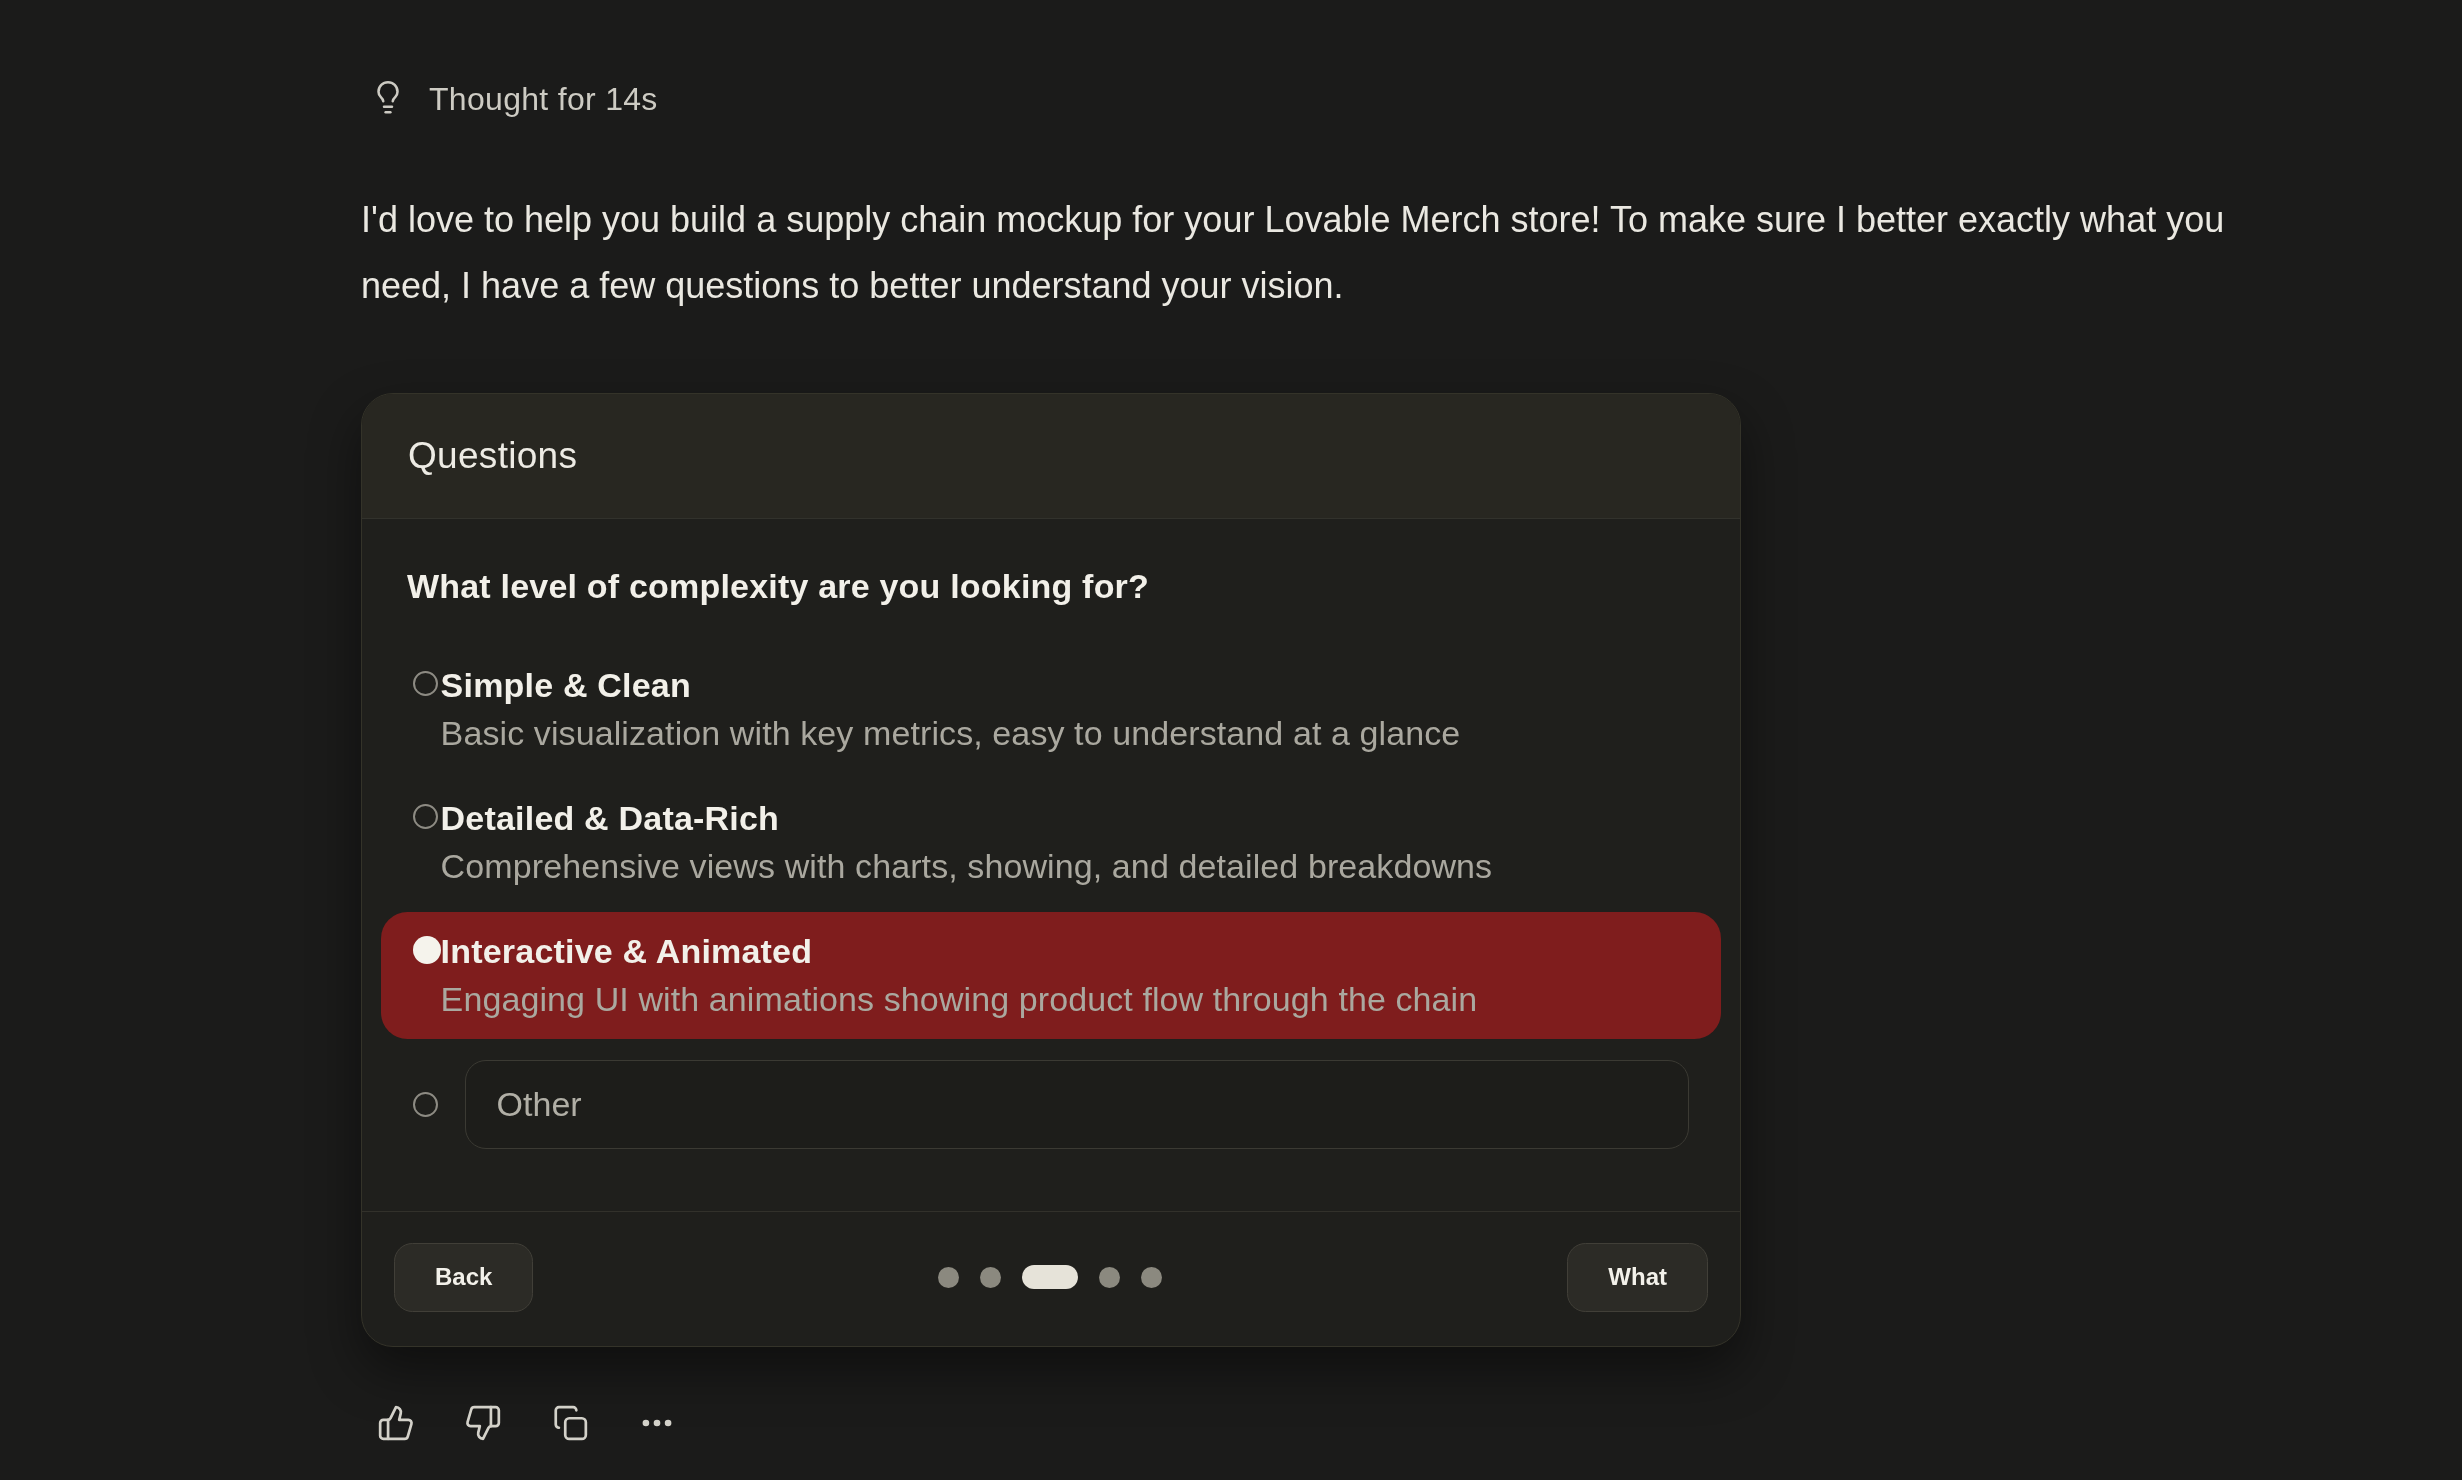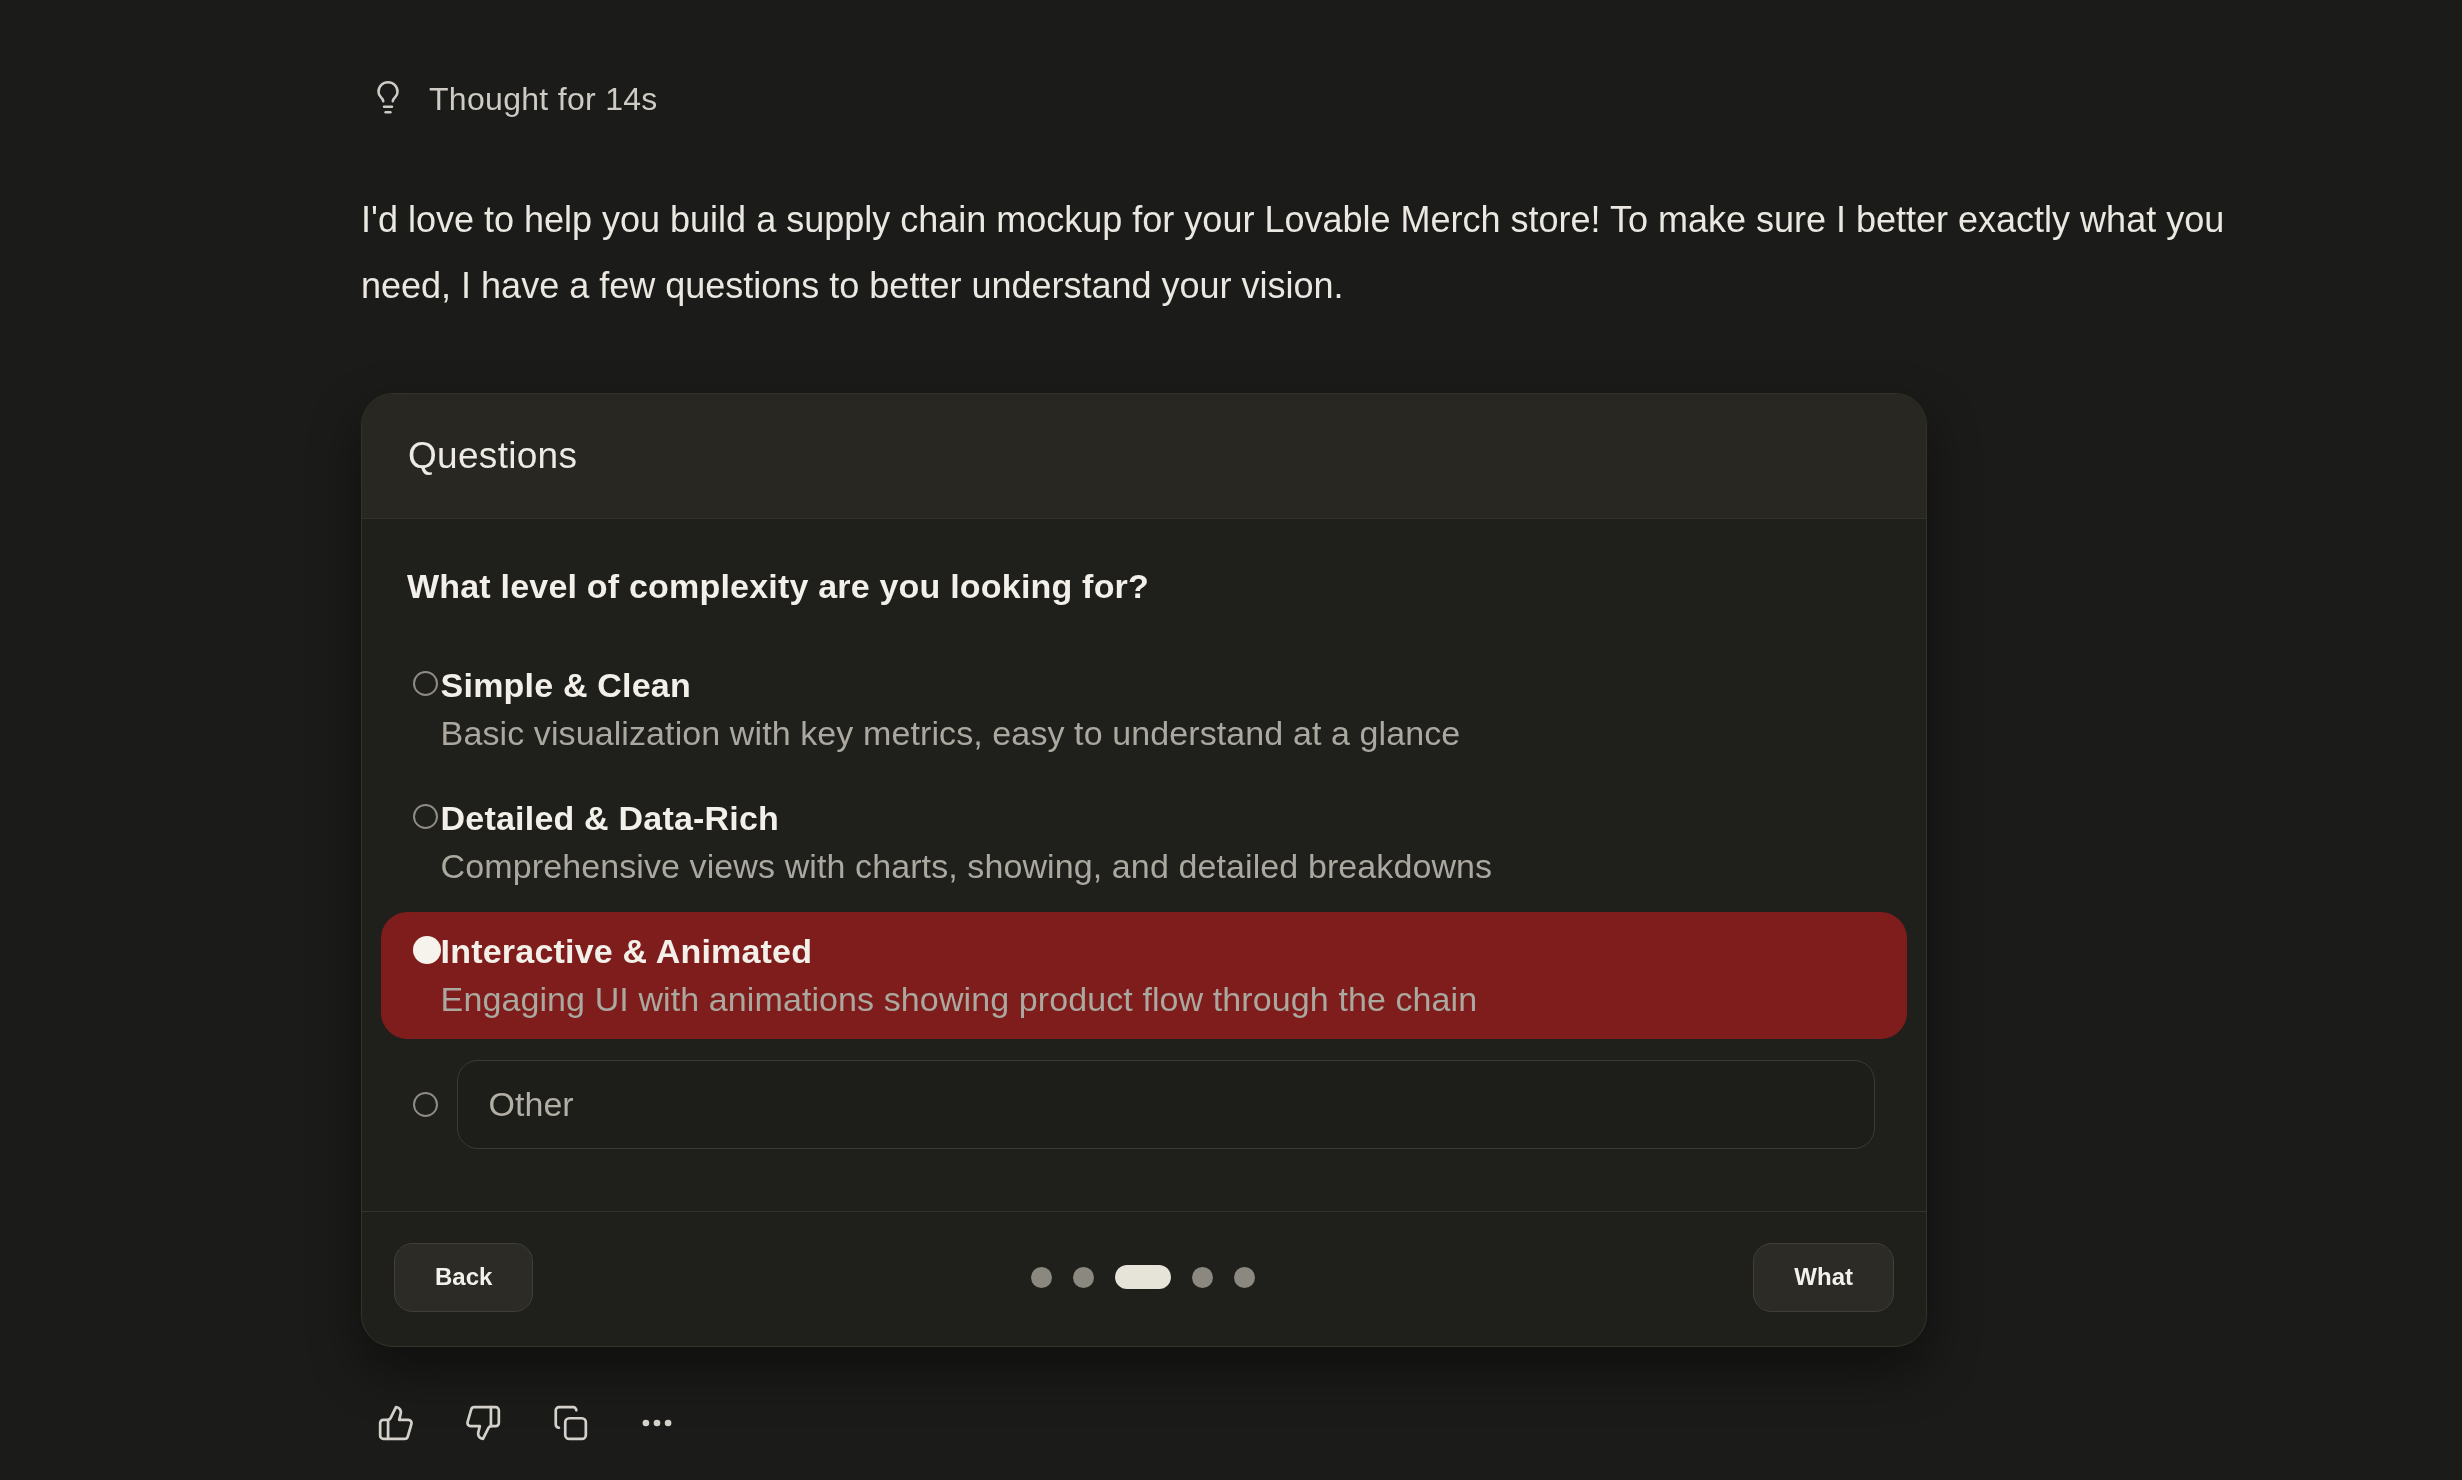--- a/index.html
+++ b/index.html
@@ -32,21 +32,21 @@
     margin-top: 68px;
     max-width: 1874px;
     font-size: 36px;
     line-height: 1.84;
     color: #eae8e1;
   }
 
   
   .card {
     margin-top: 74px;
-    width: 1566px;
+    width: 1380px;
     background: #1f1f1c;
     border: 0.6px solid #343329;
     border-radius: 32px;
     box-shadow: 0 23px 52px rgba(0,0,0,0.45);
     overflow: hidden;
   }
   .card-header {
     height: 125px;
     background: #282721;
     display: flex;
@@ -98,21 +98,21 @@
     font-weight: 400;
     color: #aaa89f;
     line-height: 1.25;
     margin-top: 5.7px;
     letter-spacing: 0.1px;
   }
 
   .other-row {
     display: grid;
     grid-template-columns: 28px 1fr;
-    column-gap: 16px;
+    column-gap: 24px;
     align-items: center;
     padding: 15px 32px;
     margin: 0 -26.4px;
   }
   .other-row .radio { margin-top: 0; }
   .other-input {
     height: 89px;
     background: #1d1d1a;
     border: 1.1px solid #3b3a33;
     border-radius: 21px;

